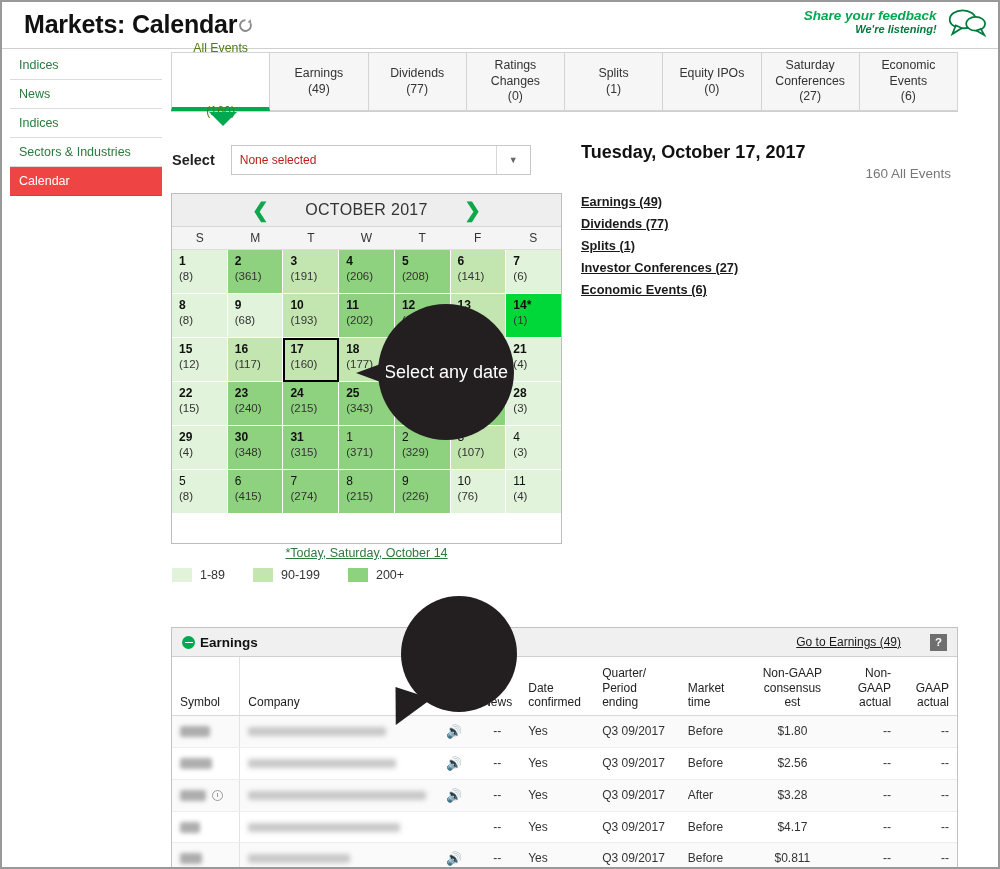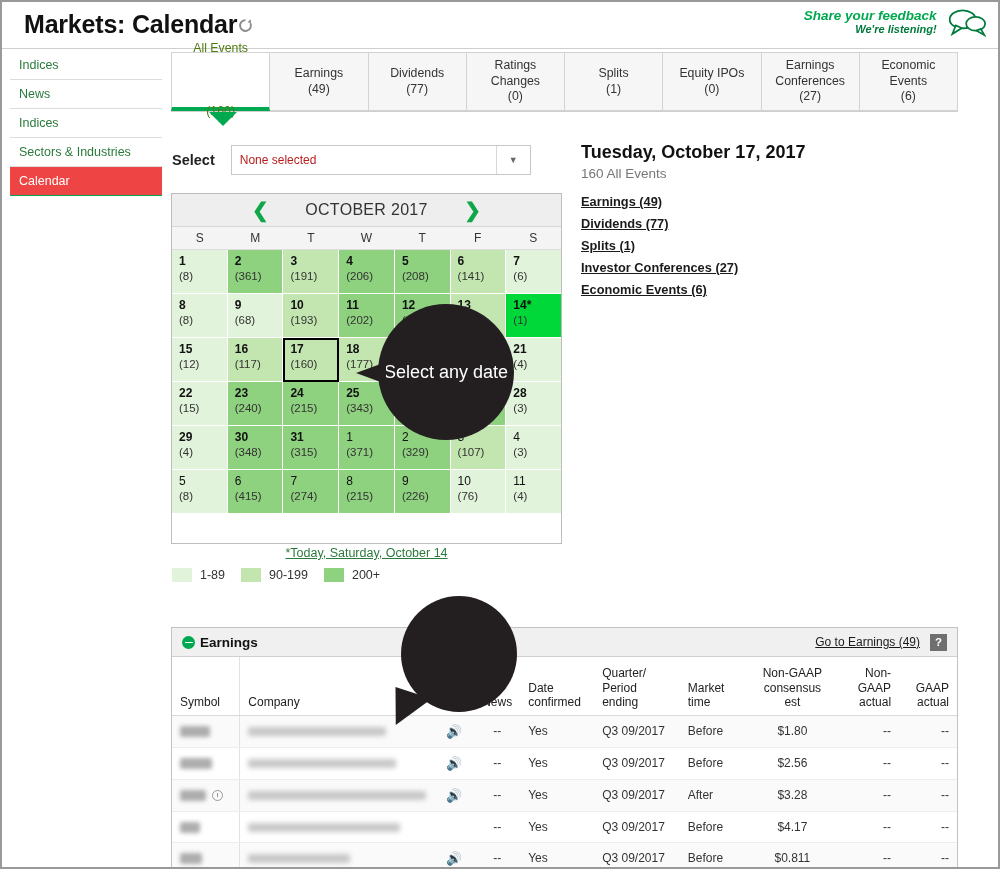--- a/index.html
+++ b/index.html
@@ -256,21 +256,21 @@
     cursor: pointer;
     margin-top: 48px;
   }
 
   
   .legend {
     position: absolute;
     left: 170px; top: 566px;
     display: flex;
     align-items: center;
-    gap: 4px;
+    gap: 16px;
   }
   .legend-item { display: flex; align-items: center; margin-right: 12px; }
   .legend-sw {
     width: 20px; height: 14px;
     margin-right: 8px;
     display: inline-block;
   }
   .legend-lb { font-size: 12.5px; color: #333; }
 
   
@@ -282,20 +282,21 @@
   .rp-date {
     font-size: 18px;
     font-weight: bold;
     color: #111;
     margin-bottom: 3px;
   }
   .rp-sub {
     font-size: 13.5px;
     color: #777;
     margin-bottom: 13px;
+    text-align: right;
   }
   .rp-link {
     display: block;
     font-size: 12.8px;
     color: #1a1a1a;
     text-decoration: underline;
     font-weight: bold;
     margin-bottom: 7px;
     cursor: pointer;
   }
@@ -335,20 +336,21 @@
   }
   .ep-title {
     font-size: 13.5px;
     font-weight: bold;
     color: #111;
   }
   .ep-right {
     margin-left: auto;
     display: flex;
     align-items: center;
+    gap: 19px;
   }
   .ep-goto {
     font-size: 12px;
     color: #1a1a1a;
     text-decoration: underline;
     margin-right: 10px;
     cursor: pointer;
   }
   .ep-help {
     width: 17px; height: 17px;
@@ -529,21 +531,21 @@
       </div>
       <div class="tab">
         <span>Splits</span>
         <span>(1)</span>
       </div>
       <div class="tab">
         <span>Equity IPOs</span>
         <span>(0)</span>
       </div>
       <div class="tab">
-        <span>Earnings Conferences</span>
+        <span>Saturday Conferences</span>
         <span>(27)</span>
       </div>
       <div class="tab">
         <span>Economic Events</span>
         <span>(6)</span>
       </div>
     </div>
   <div class="tab-arrow"></div>
 
   <div class="select-row">

